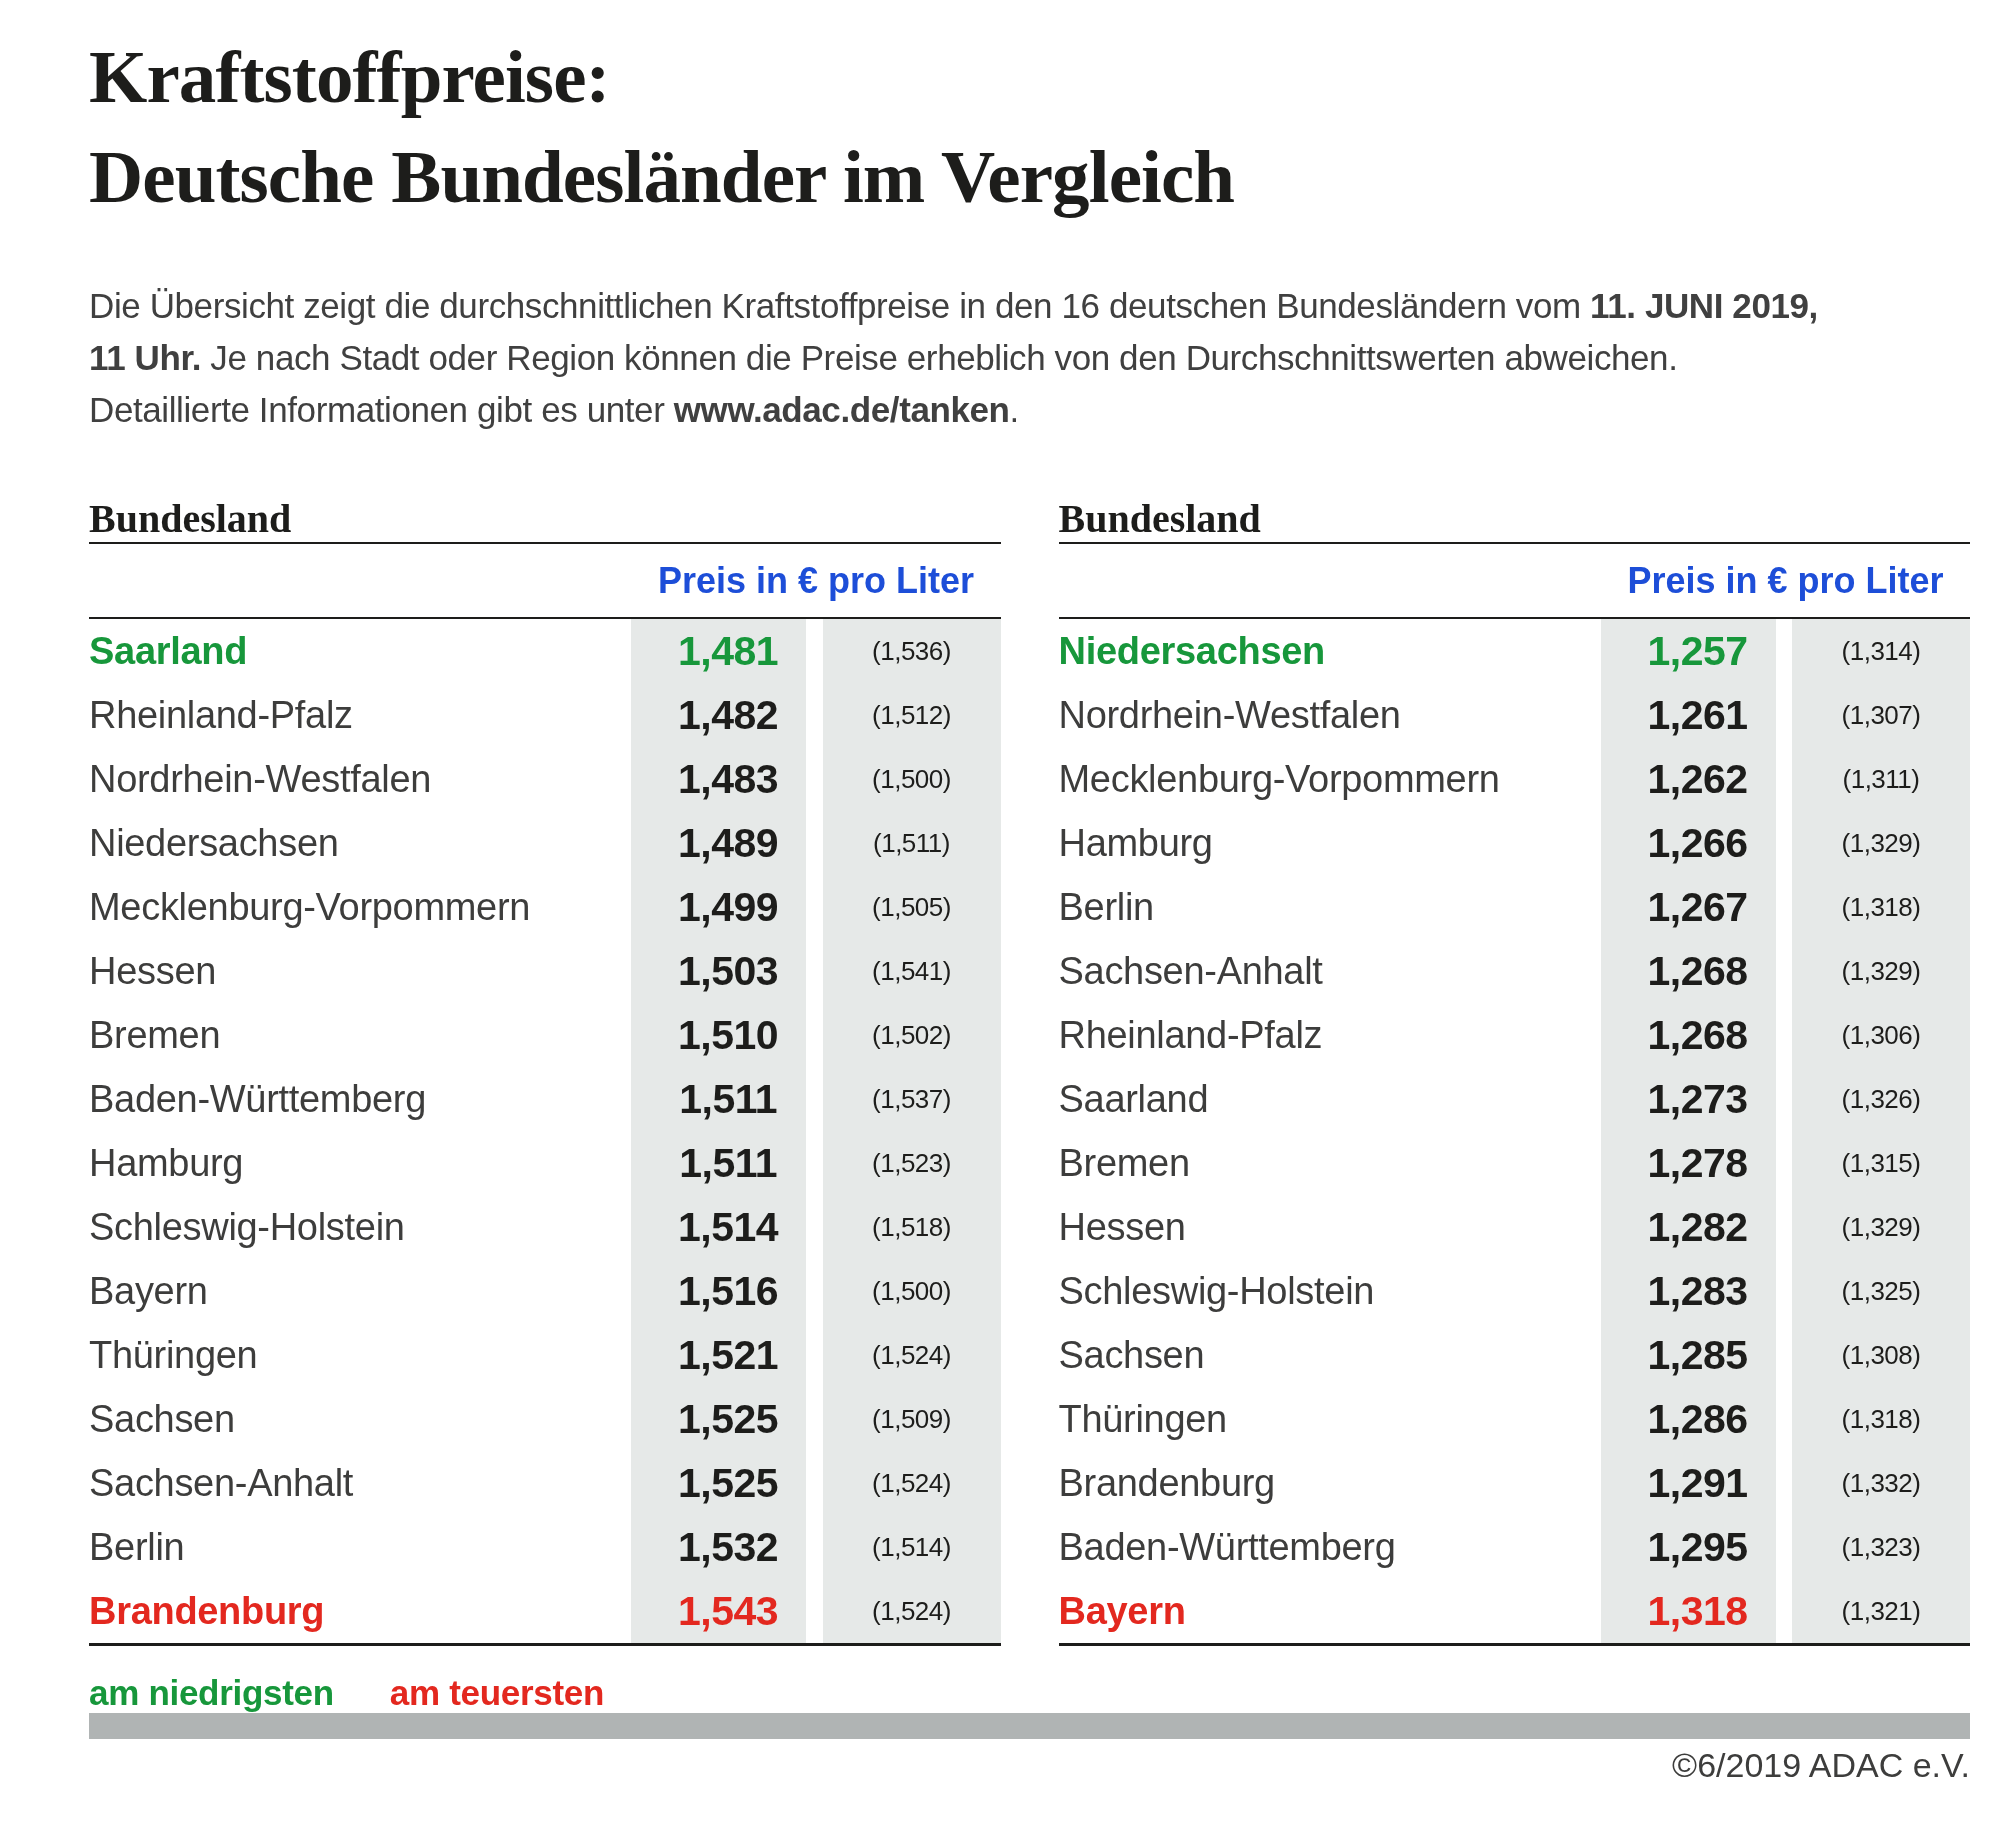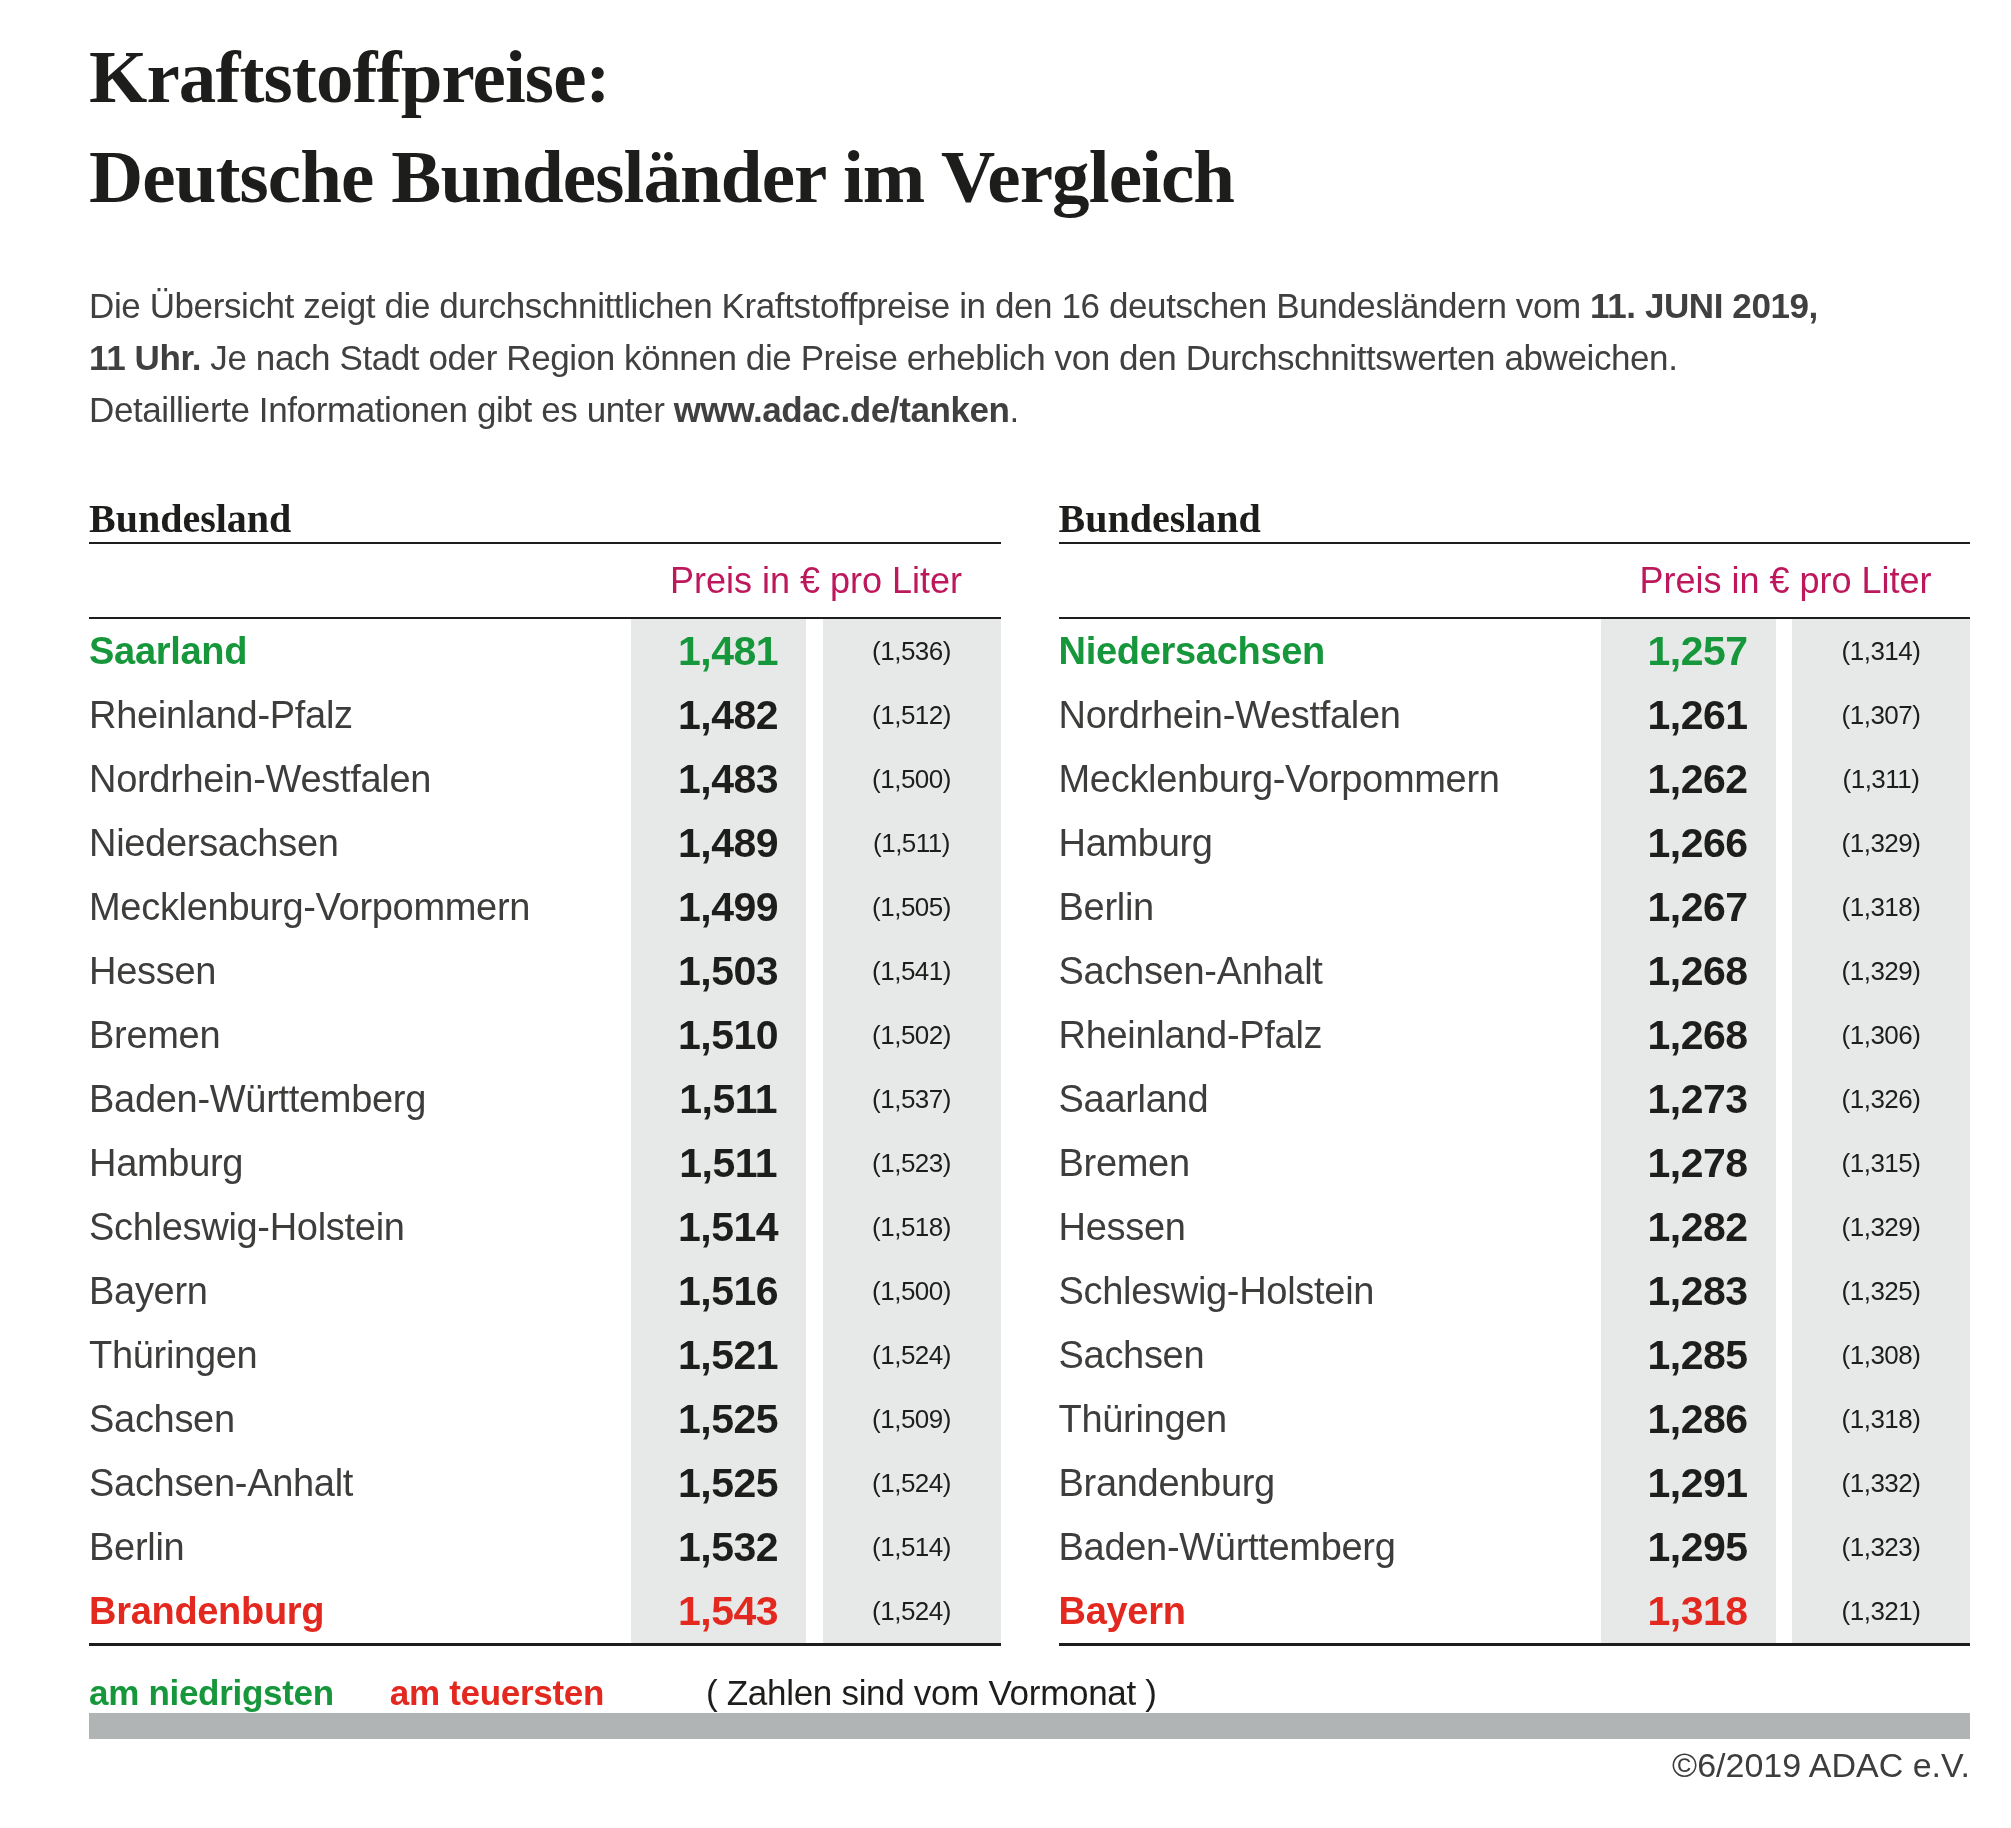--- a/index.html
+++ b/index.html
@@ -27,21 +27,21 @@
   }
   .ptable{flex:1 1 0;}
   .thead1{
     display:grid;grid-template-columns:1fr 369px;align-items:end;
     height:67px;border-bottom:2.7px solid #1d1d1b;
     font-family:"Liberation Serif","DejaVu Serif",serif;font-weight:bold;font-size:40px;gap:12px;
   }
   .thead1 .fuel{text-align:center;}
   .thead2{
     display:grid;grid-template-columns:1fr 369px;align-items:center;
-    height:73px;border-bottom:2.7px solid #1d1d1b;font-size:36px;color:#be185d;
+    height:73px;border-bottom:2.7px solid #1d1d1b;font-size:36px;color:#1d4ed8;font-weight:bold;
   }
   .thead2 .unit{text-align:center;}
   .rows{border-bottom:3.6px solid #1d1d1b;}
   .trow{
     display:grid;grid-template-columns:1fr 175px 16.4px 178px;
     height:64px;align-items:center;
   }
   .cell-name{font-size:38px;color:#3d3d3c;letter-spacing:-0.3px;}
   .cell-price{
     background:#e6e9e8;align-self:stretch;display:flex;align-items:center;justify-content:center;
@@ -299,19 +299,18 @@
           <div class="cell-prev">(1,321)</div>
         </div>
       </div>
   </div>
 
 </div>
 
 <div class="legend">
   <span class="low-lbl">am niedrigsten</span>
   <span class="high-lbl">am teuersten</span>
-  <span class="note">( Zahlen sind vom Vormonat )</span>
 </div>
 
 <div class="footer-bar"></div>
 
 <div class="copyright">©6/2019 ADAC e.V.</div>
 
 
 </body></html>

